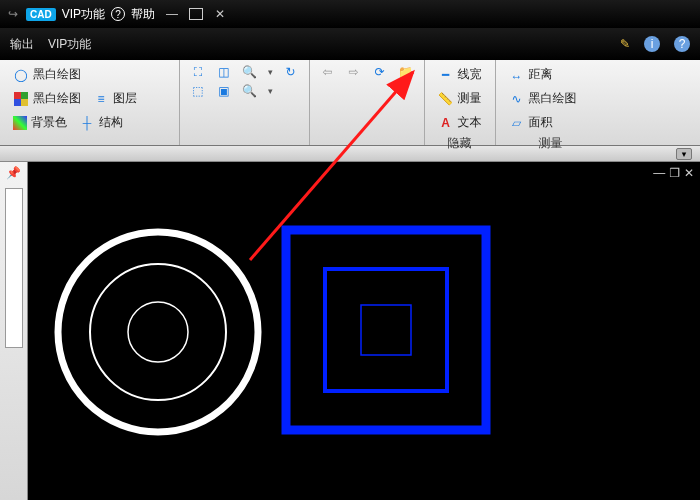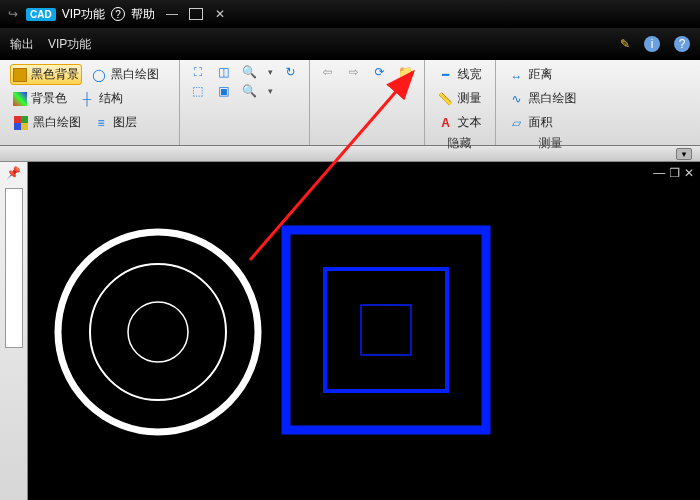--- a/index.html
+++ b/index.html
@@ -54,56 +54,52 @@
   <span style="color:#f2c744;">✎</span>
   <span class="circle-icon" style="background:#6aa0e0;color:#fff;text-align:center;line-height:16px;">i</span>
   <span class="circle-icon" style="background:#6aa0e0;color:#fff;text-align:center;line-height:16px;">?</span>
 </div>
 
 <div class="ribbon">
 
   <div class="ribbon-group" style="min-width:180px;">
     <div class="rows">
       <div class="row">
-        <div class="rb-btn active">
-            <span class="ic" style="background:#d49a00;width:14px;height:14px;border:1px solid #b07800;"></span>
-            <span>黑色背景</span>
-          </div>
         <div class="rb-btn">
             <span class="ic" style="color:#1a7ae0;">◯</span>
             <span>黑白绘图</span>
-          </div>
-      </div>
-      <div class="row">
-        <div class="rb-btn">
-            <span class="ic" style="background:linear-gradient(45deg,#f33,#3f3,#33f);width:14px;height:14px;"></span>
-            <span>背景色</span>
-          </div>
-        <div class="rb-btn">
-            <span class="ic" style="color:#1a7ae0;">┼</span>
-            <span>结构</span>
           </div>
       </div>
       <div class="row">
         <div class="rb-btn">
             <span class="ic">
           <svg width="14" height="14">
                 <rect x="0" y="0" width="7" height="7" fill="#e03030"></rect>
                 <rect x="7" y="0" width="7" height="7" fill="#30a030"></rect>
                 <rect x="0" y="7" width="7" height="7" fill="#3050e0"></rect>
                 <rect x="7" y="7" width="7" height="7" fill="#e0c030"></rect>
               </svg>
         </span>
             <span>黑白绘图</span>
           </div>
         <div class="rb-btn">
             <span class="ic" style="color:#1a7ae0;">≡</span>
             <span>图层</span>
           </div>
       </div>
+      <div class="row">
+        <div class="rb-btn">
+            <span class="ic" style="background:linear-gradient(45deg,#f33,#3f3,#33f);width:14px;height:14px;"></span>
+            <span>背景色</span>
+          </div>
+        <div class="rb-btn">
+            <span class="ic" style="color:#1a7ae0;">┼</span>
+            <span>结构</span>
+          </div>
+      </div>
     </div>
   </div>
 
   <div class="ribbon-group" style="min-width:110px;">
     <div class="rows">
       <div class="row" style="gap:10px;">
         <span class="ic" style="color:#1a7ae0;">⛶</span>
         <span class="ic" style="color:#1a7ae0;">◫</span>
         <span class="ic" style="color:#1a7ae0;">🔍</span>
         <span style="font-size:9px;color:#555;">▾</span>

